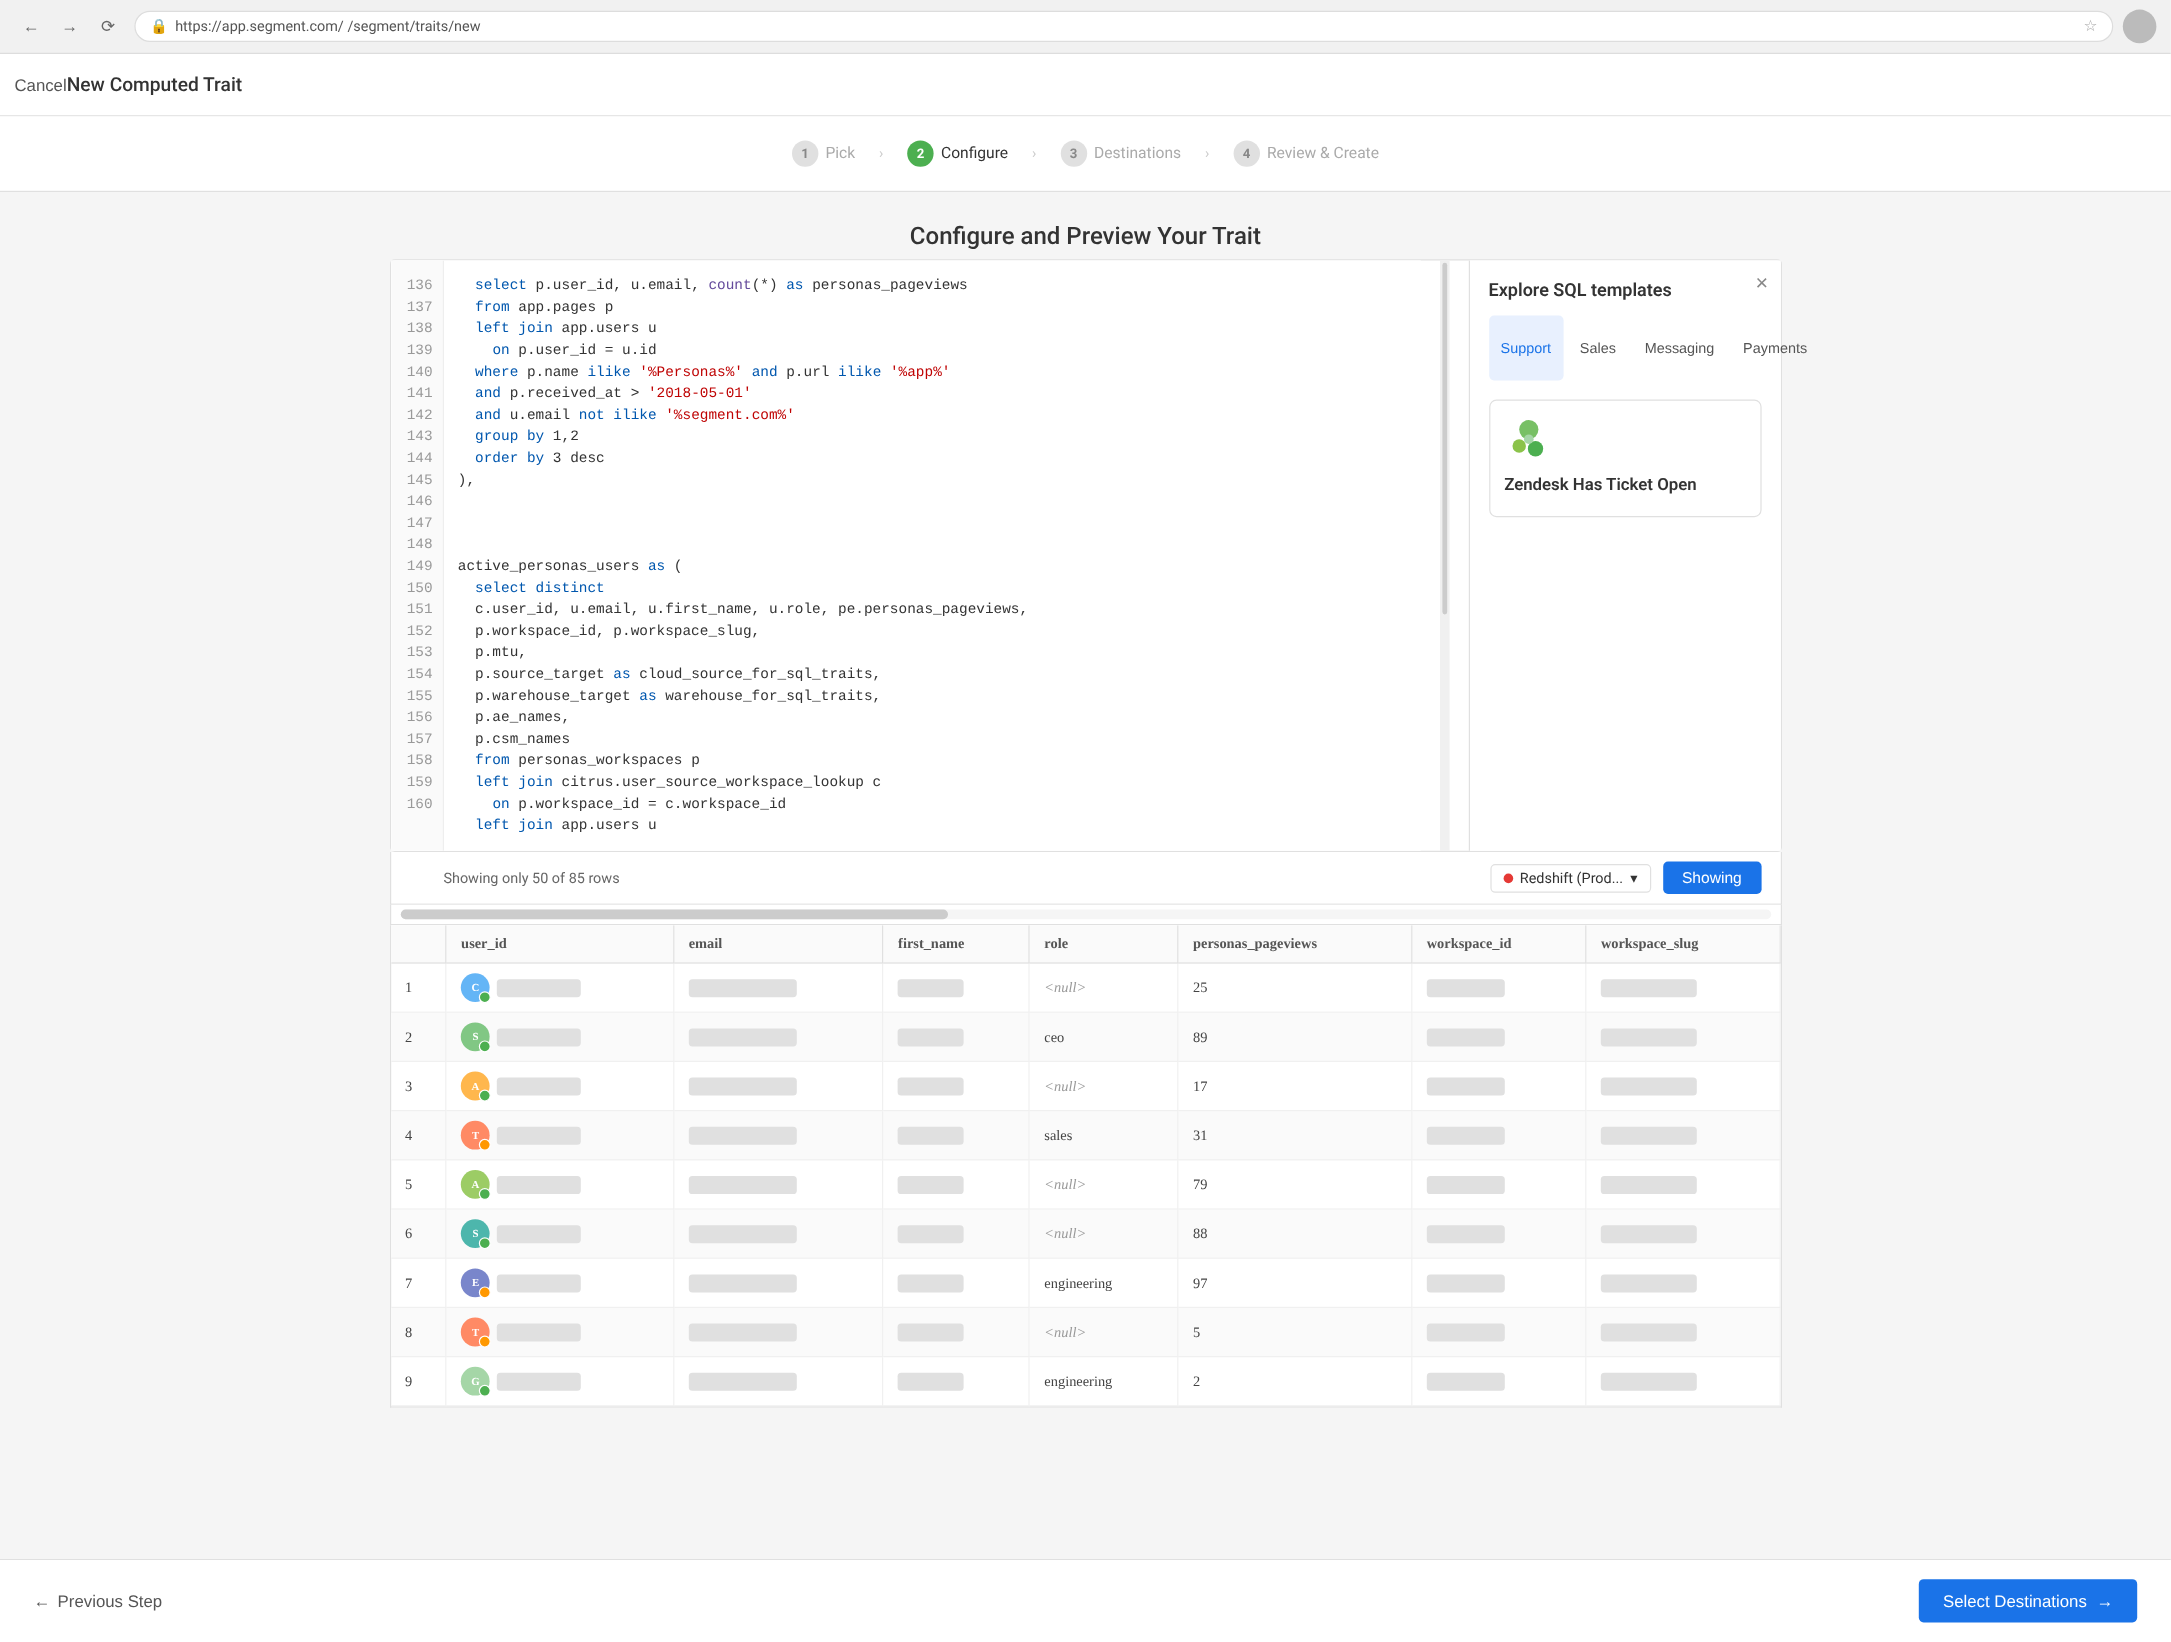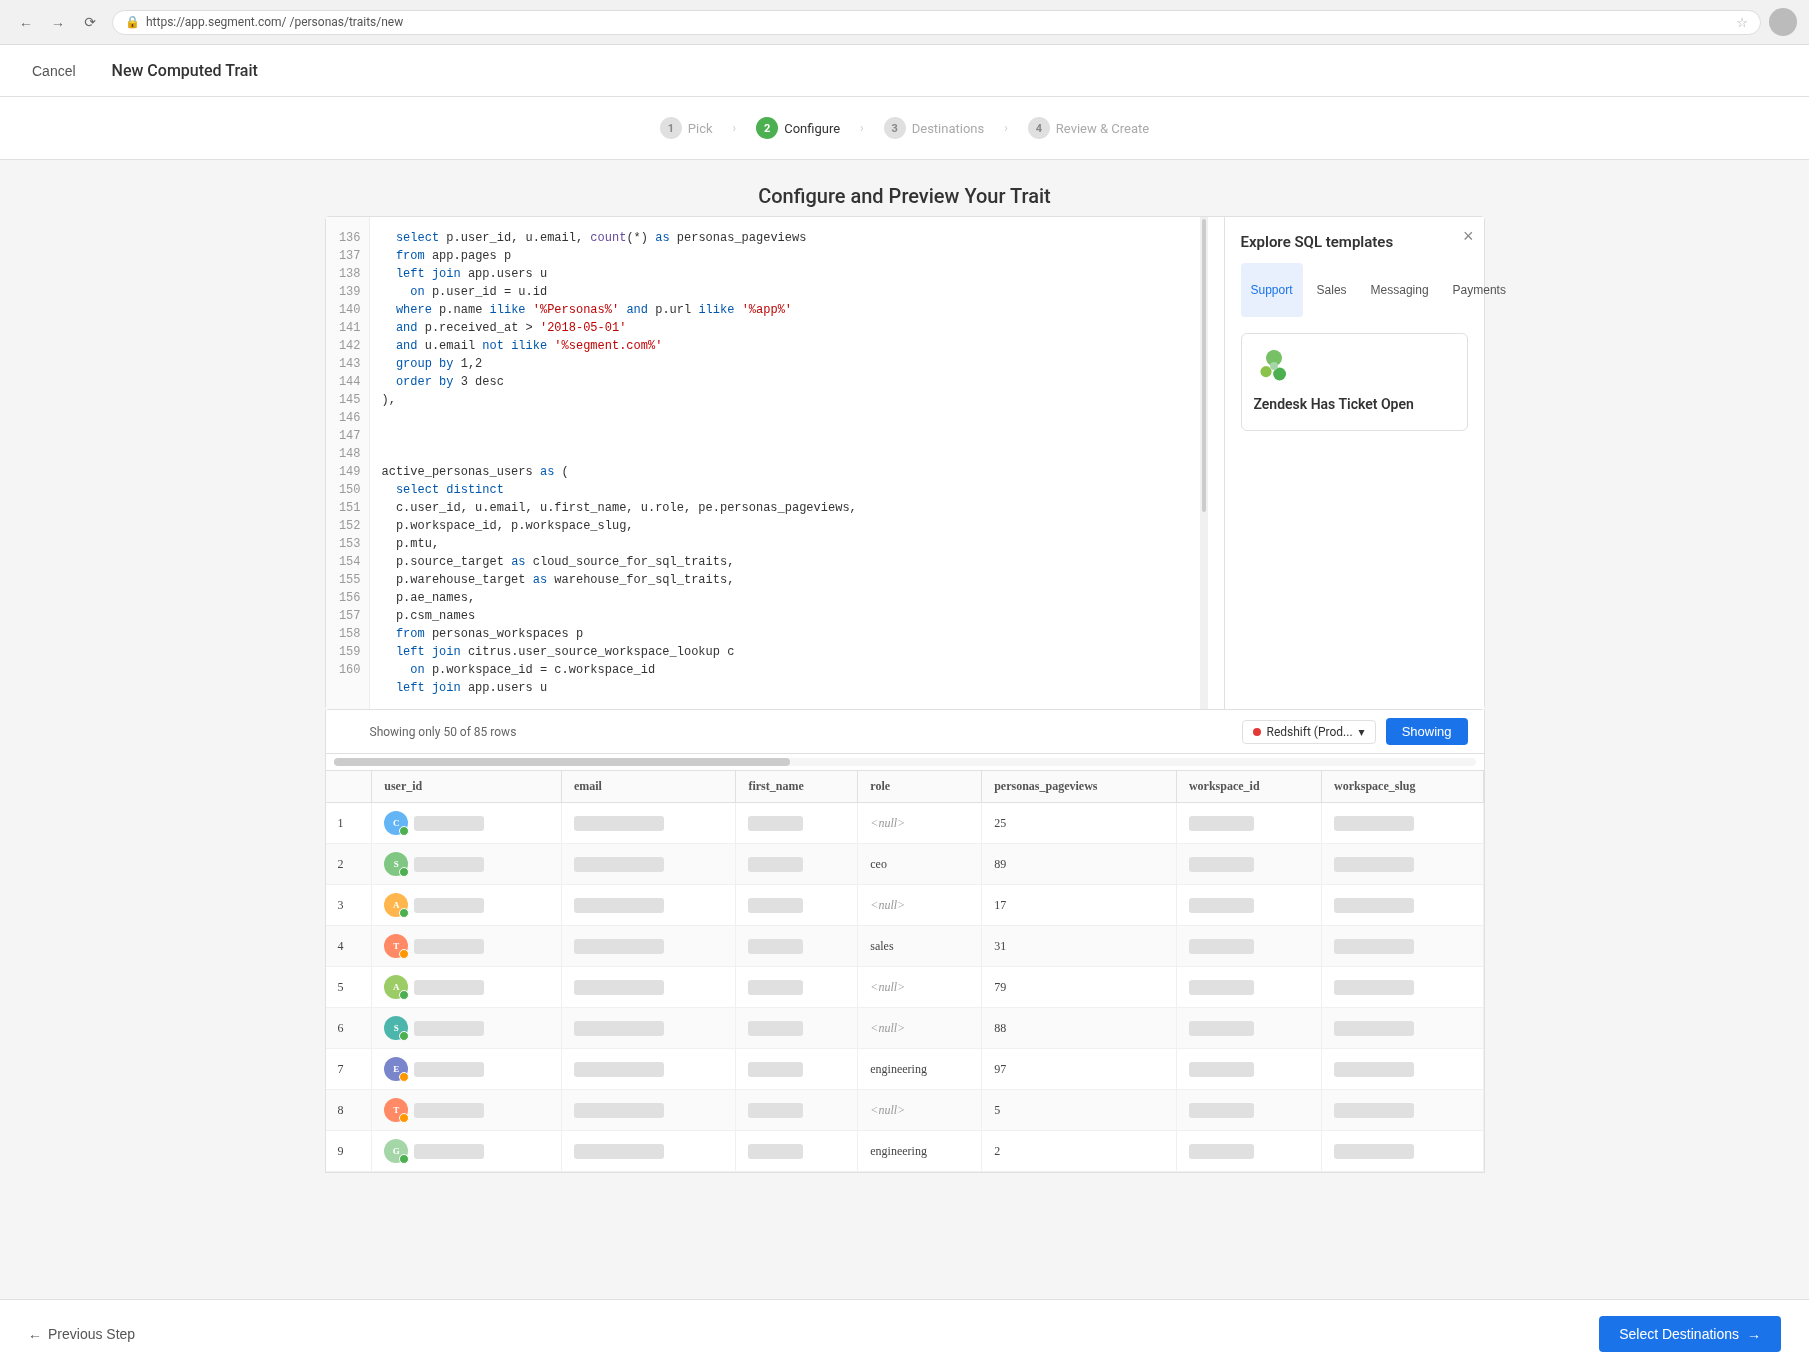--- a/index.html
+++ b/index.html
@@ -27,23 +27,22 @@
     .address-text { color: #555; font-size: 12px; }
     .star-btn { margin-left: auto; color: #aaa; }
     .profile-icon { width: 28px; height: 28px; border-radius: 50%; background: #bbb; }
 
     
     .app-header {
       background: white;
       border-bottom: 1px solid #e0e0e0;
       display: flex;
       align-items: center;
-      padding: 0 32px;
+      padding: 0 12px;
       height: 52px;
-      gap: 36px;
     }
     .cancel-btn {
       background: none; border: none; cursor: pointer; color: #555; font-size: 14px;
     }
     .page-title {
       flex: 1; text-align: left; font-size: 16px; color: #333; font-weight: 500;
     }
 
     
     .stepper {
@@ -281,21 +280,21 @@
 <body>
 
 <div class="browser-chrome">
   <div class="browser-nav-btns">
     <button class="nav-btn">←</button>
     <button class="nav-btn">→</button>
     <button class="nav-btn">⟳</button>
   </div>
   <div class="address-bar">
     <span style="color:#888;font-size:12px">🔒</span>
-    <span class="address-text">https://app.segment.com/                    /personas/traits/new</span>
+    <span class="address-text">https://app.segment.com/                    /segment/traits/new</span>
     <span class="star-btn">☆</span>
   </div>
   <div class="profile-icon"></div>
 </div>
 
 <div class="app-header">
   <button class="cancel-btn">Cancel</button>
   <div class="page-title">New Computed Trait</div>
 </div>
 

